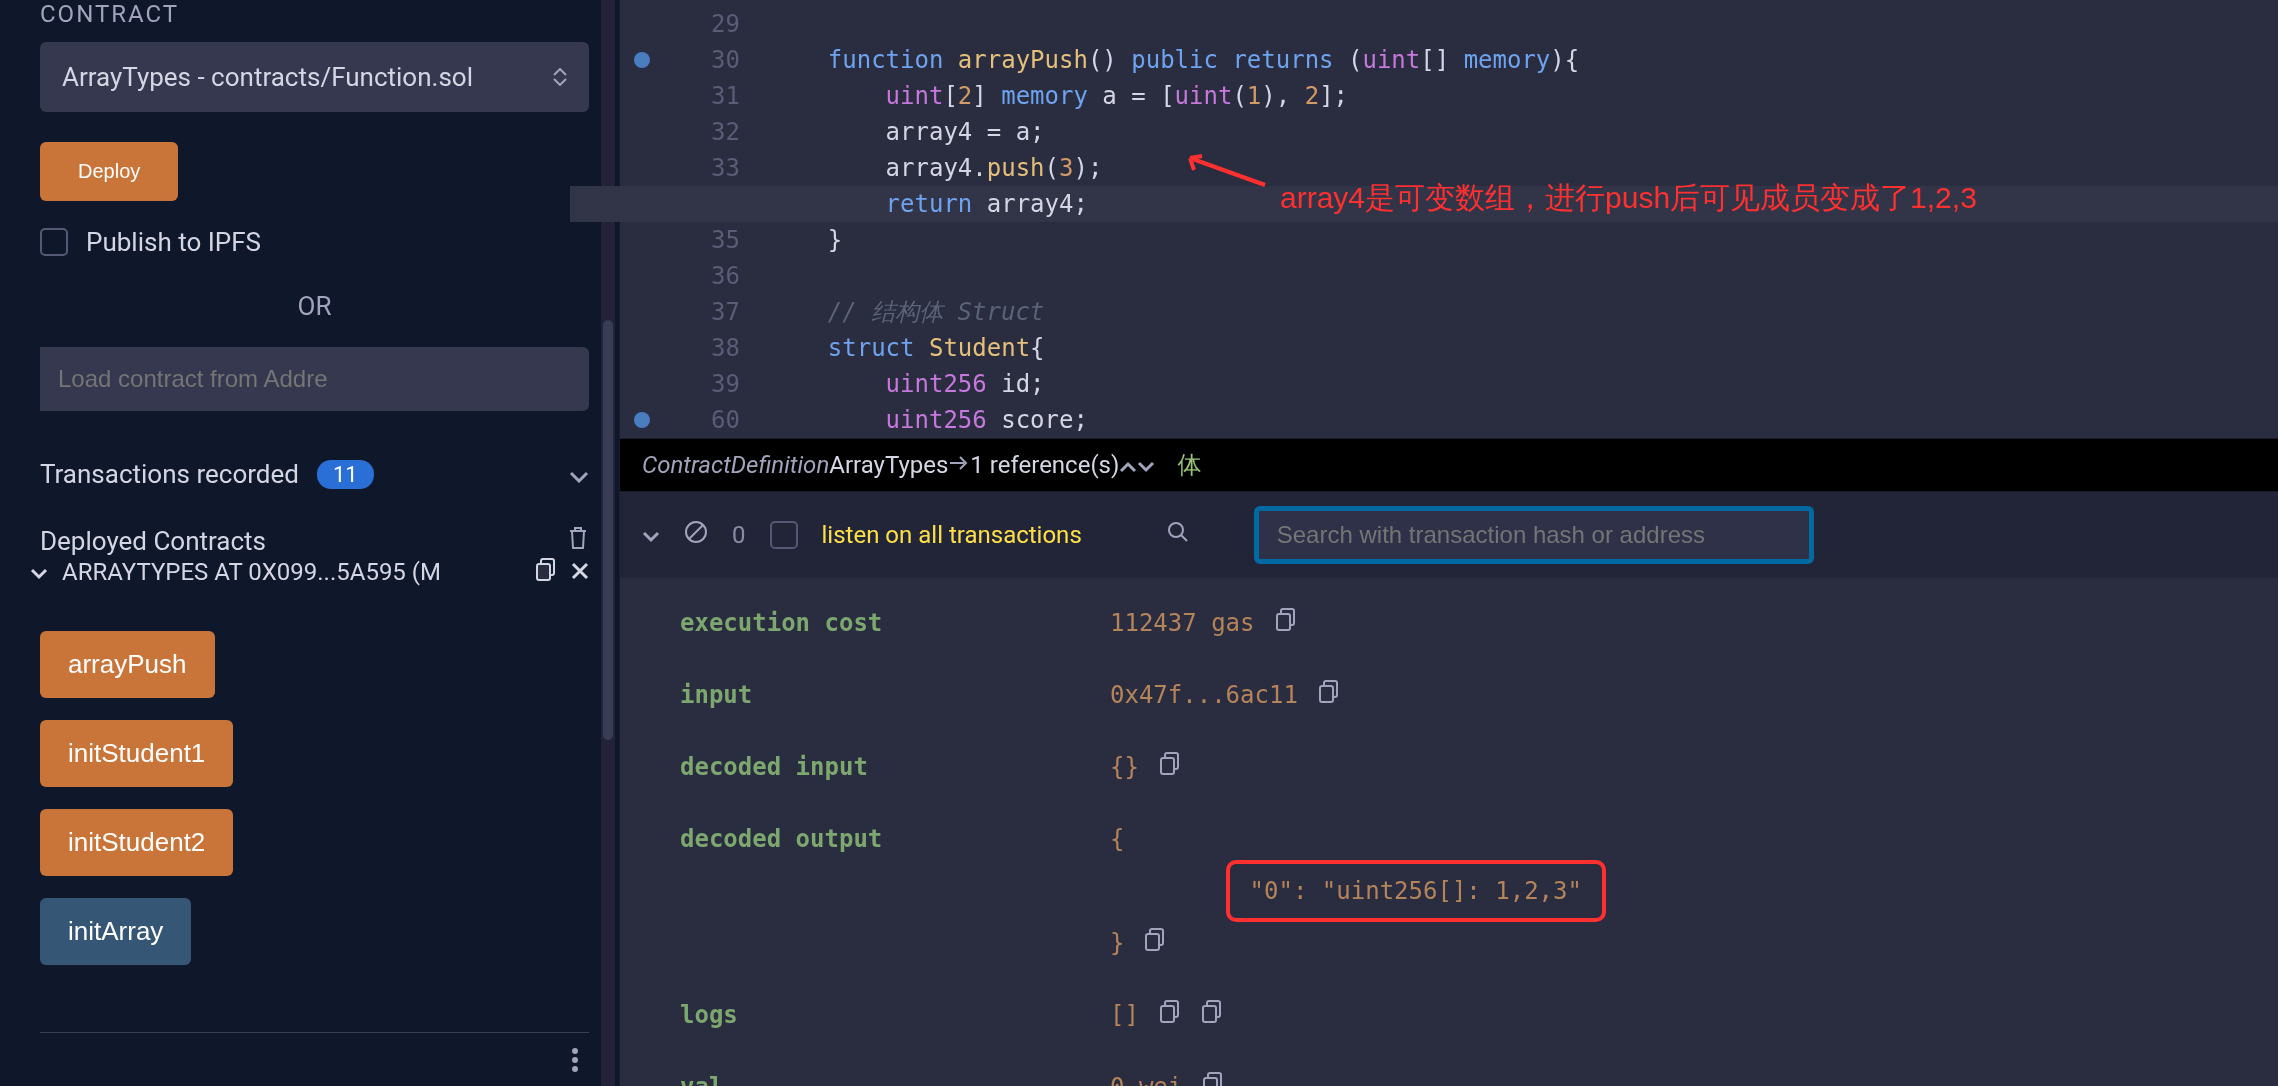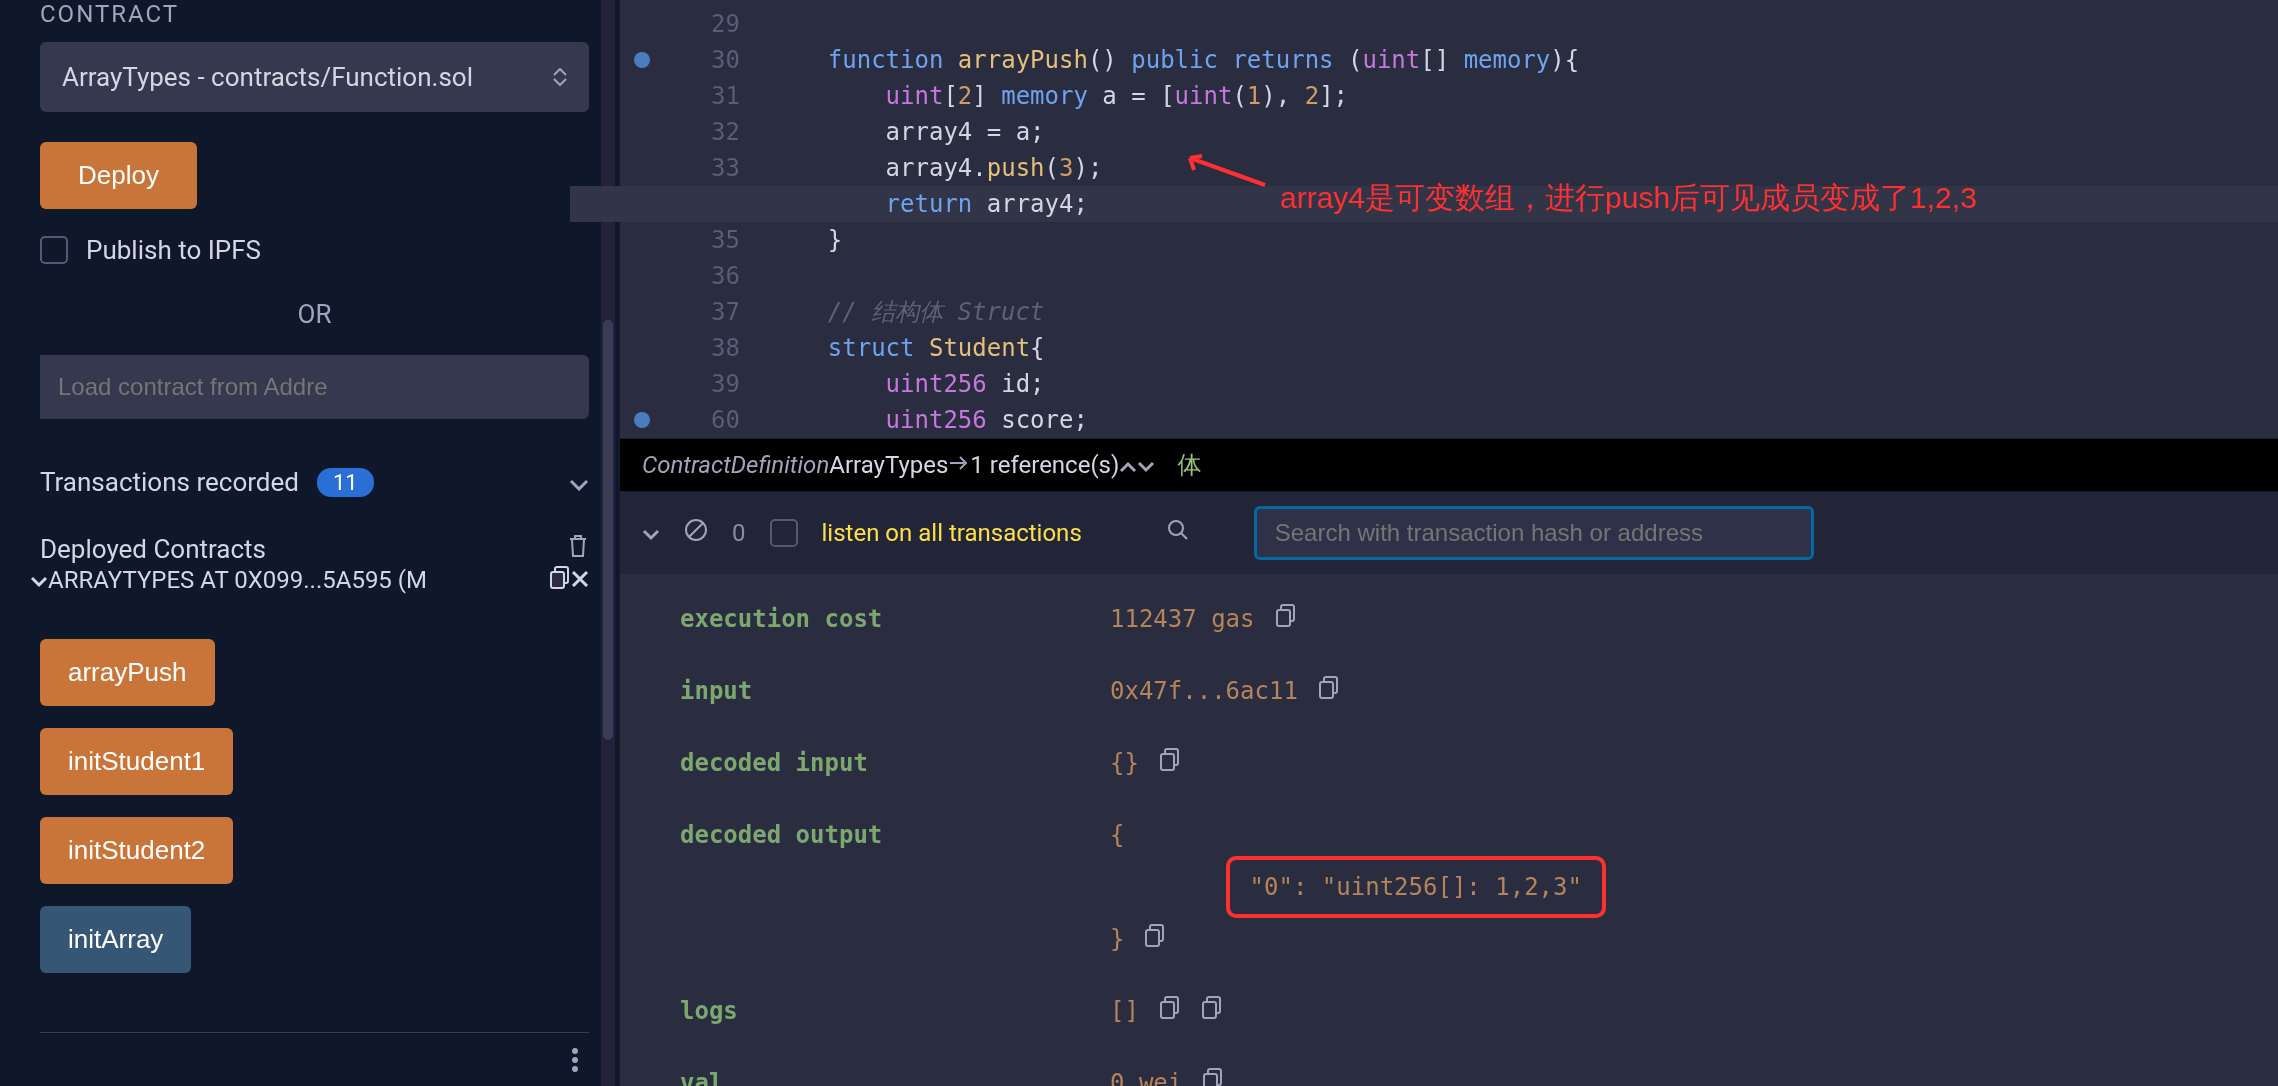--- a/index.html
+++ b/index.html
@@ -62,21 +62,21 @@
   flex-direction: column;
   gap: 2px;
 }
 .chev-ud svg { display: block; }
 .deploy-btn {
   background: #c97539;
   color: white;
   border: none;
   border-radius: 6px;
   padding: 18px 38px;
-  font-size: 26px;
+  font-size: 20px;
   margin-bottom: 26px;
   cursor: pointer;
 }
 .checkbox-row {
   display: flex;
   align-items: center;
   gap: 18px;
   margin-bottom: 34px;
   color: #d5d6e4;
   font-size: 26px;
@@ -136,20 +136,21 @@
 .deployed-row {
   display: flex;
   align-items: center;
   justify-content: space-between;
   color: #d5d6e4;
   font-size: 26px;
 }
 .contract-item {
   display: flex;
   align-items: center;
+  gap: 14px;
   color: #d5d6e4;
   font-size: 24px;
   margin-bottom: 44px;
   margin-left: -10px;
 }
 .contract-item .spacer { flex: 1; }
 .fn-buttons {
   display: flex;
   flex-direction: column;
   gap: 22px;
@@ -261,21 +262,21 @@
   align-items: center;
   gap: 24px;
   font-size: 24px;
   border-top: 1px solid #1a1c2b;
 }
 .terminal-bar .zero { color: #8a8ba6; }
 .listen { color: #fde047; }
 .search-box {
   margin-left: 40px;
   background: #2f3148;
-  border: 3px solid #0369a1;
+  border: 5px solid #0369a1;
   border-radius: 6px;
   padding: 10px 18px;
   width: 560px;
   color: #7c7e98;
   font-size: 24px;
   outline: none;
 }
 
 .output-area {
   flex: 1;

